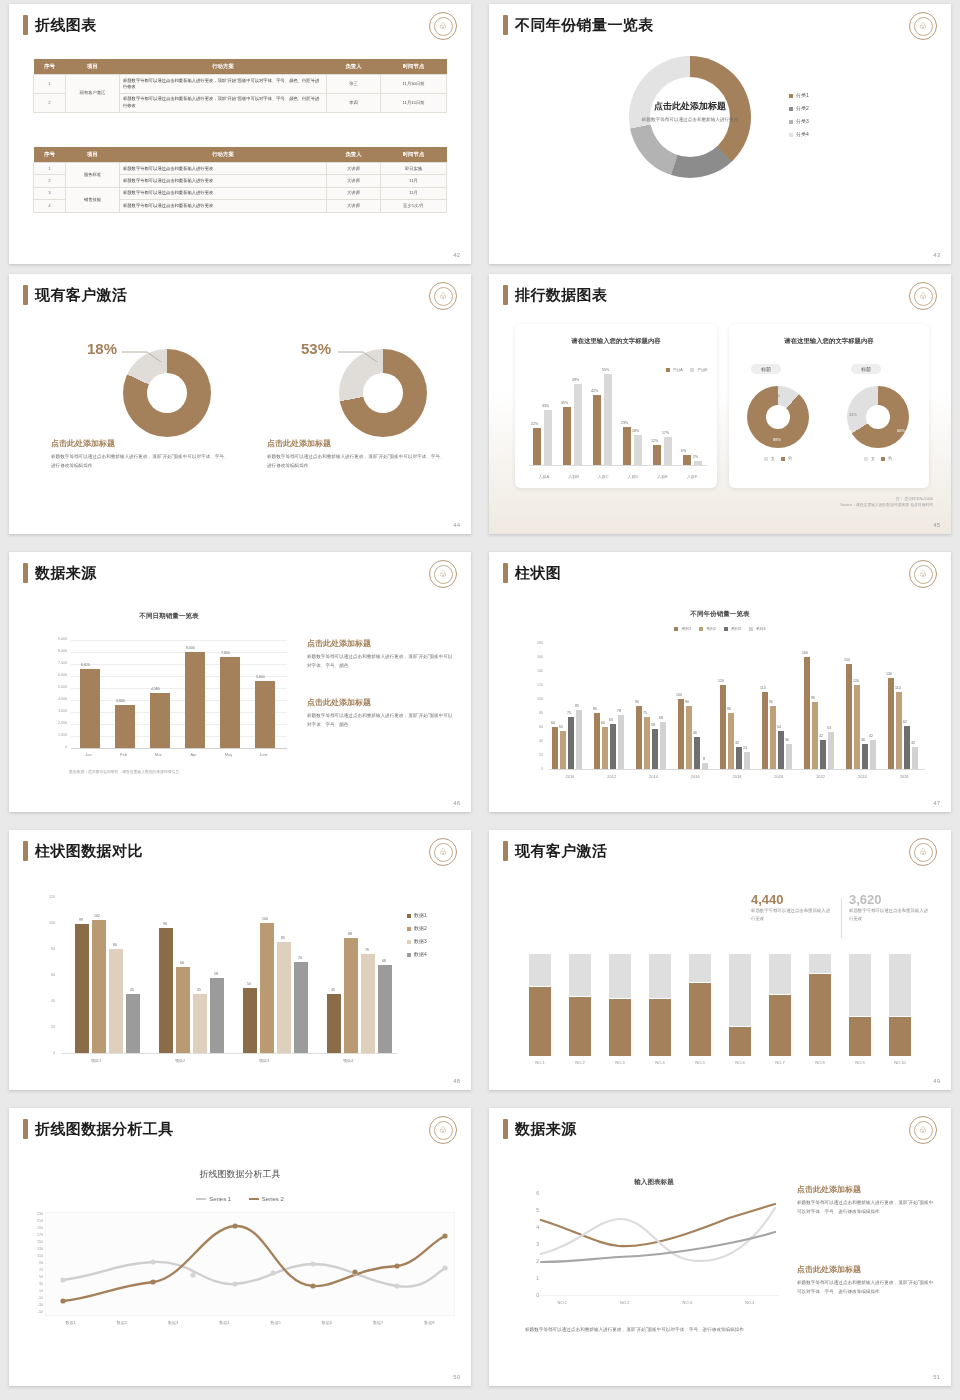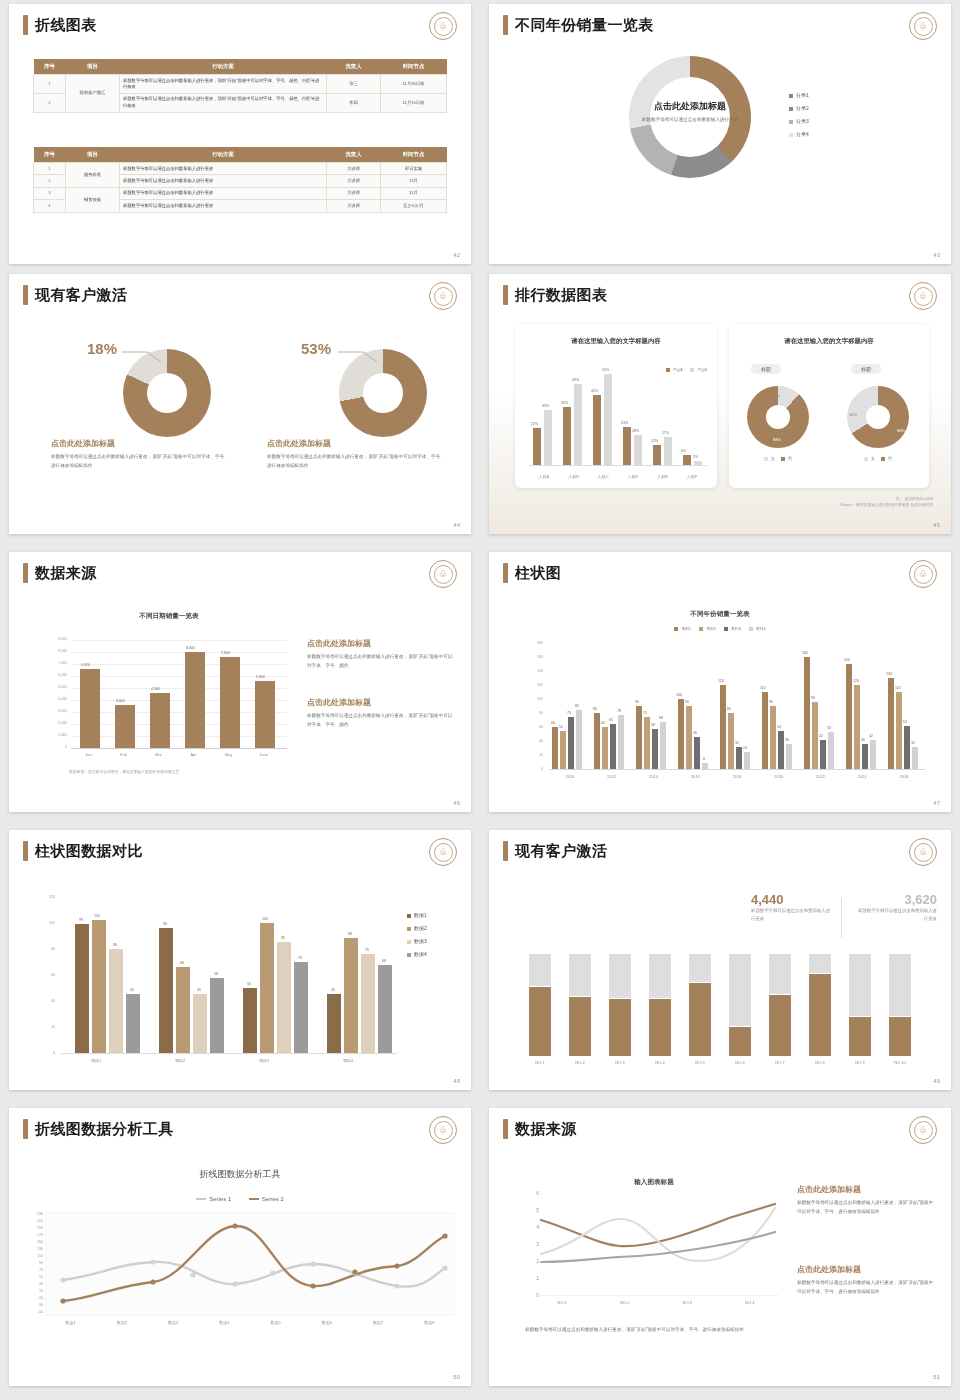--- a/index.html
+++ b/index.html
@@ -618,21 +618,21 @@
       </div>
     <div class="seal">
         <div class="seal-in">♧</div>
       </div>
 
     <div style="position:absolute;left:262px;top:62px;width:80px;">
       <div class="stat-num" style="color:#a4815a;">4,440</div>
       <div class="stat-txt">标题数字等都可以通过点击和重新输入进行更改</div>
     </div>
     <div style="position:absolute;left:352px;top:68px;width:1px;height:40px;background:#dedede;"></div>
-    <div style="position:absolute;left:368px;top:62px;width:80px;text-align:right;">
+    <div style="position:absolute;left:360px;top:62px;width:80px;">
       <div class="stat-num" style="color:#bdbdbd;">3,620</div>
       <div class="stat-txt">标题数字等都可以通过点击和重新输入进行更改</div>
     </div>
 
     <div style="position:absolute;left:34px;top:124px;width:400px;height:112px;">
       <div style="position:absolute;left:6px;top:0;width:22px;height:102px;background:#dedede;">
           <div style="position:absolute;bottom:0;width:100%;height:68%;background:#a4815a;border-top:1px solid #fff;"></div>
         </div>
       <div class="cat-lbl" style="position:absolute;left:4px;top:106px;width:26px;text-align:center;">NO.1</div>
 

